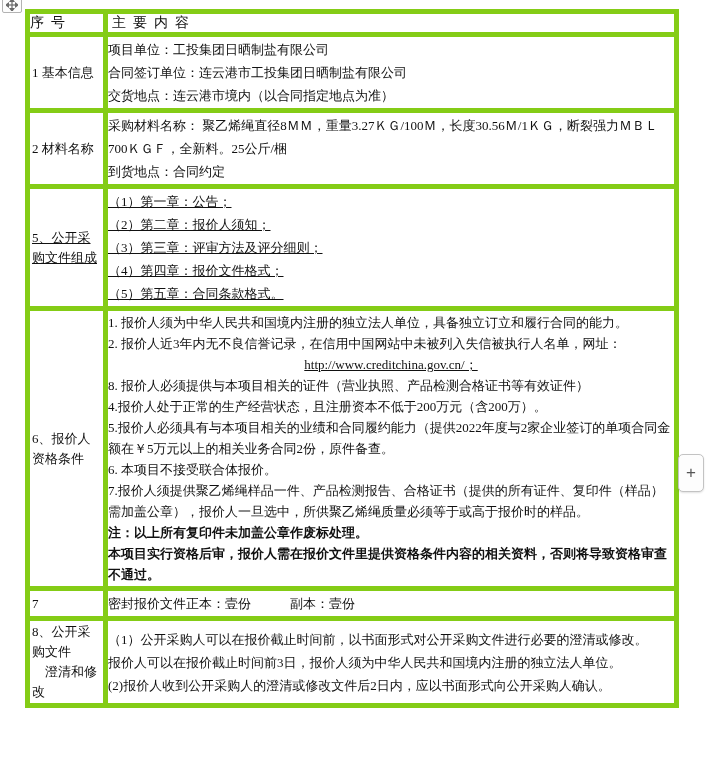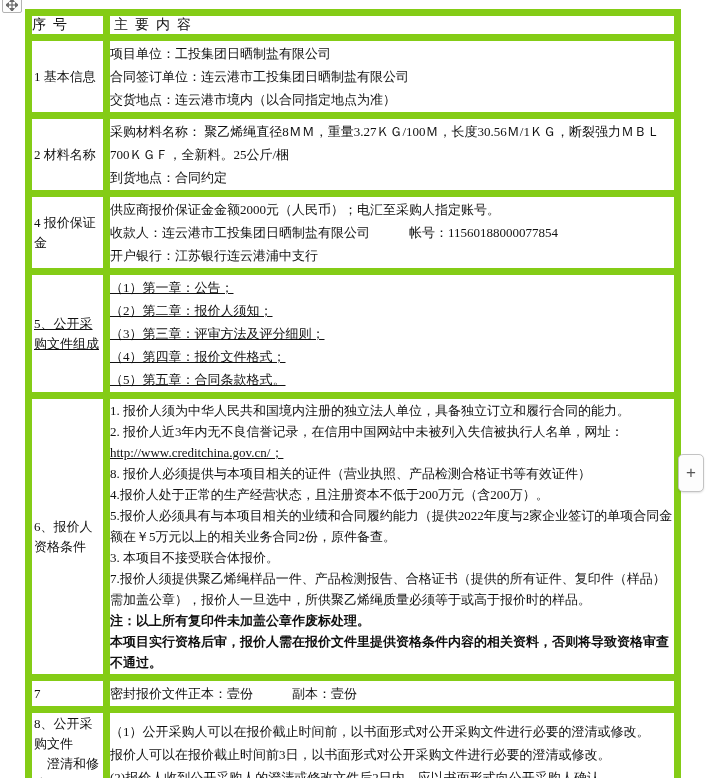--- a/index.html
+++ b/index.html
@@ -19,21 +19,21 @@
   }
   .move-handle svg { display:block; margin-bottom:1px; }
 
   
   table.doc {
     position:absolute; left:25px; top:9px; width:649px;
     border-collapse:collapse; table-layout:fixed;
     border:2px solid #000;
   }
   table.doc td, table.doc th {
-    border:7px solid #84cc16;
+    border:5px solid #84cc16;
     vertical-align:middle;
     font-weight:normal;
     font-size:13px;
     text-align:left;
     overflow:hidden;
   }
   col.c1 { width:78px; }
   col.c2 { width:571px; }
 
   th.hdr1 { height:22px; text-align:center; }
@@ -50,21 +50,21 @@
   tr.r2 td { height:69px; }
   tr.r3 td { height:37px; }
   tr.r4 td { height:73px; }
   tr.r5 td { height:111px;text-decoration:underline; }
   tr.r6 td { height:270px; }
   tr.r6 .line { line-height:21px; }
   tr.r7 td { height:24px; }
   tr.r8 td { height:80px; vertical-align:middle; }
 
   .bold { font-weight:bold; }
-  .link { text-decoration:underline; }
+  .link { text-decoration:underline;text-align:center; }
 
   
   .plus-btn {
     position:absolute; left:678px; top:454px; width:26px; height:38px;
     background:#fdfdfd; border:1px solid #c3c3c3; border-radius:5px;
     box-shadow:0 1px 2px rgba(0,0,0,.12);
     display:flex; align-items:center; justify-content:center;
     font-family:"Liberation Sans","DejaVu Sans",sans-serif;
     font-size:17px; color:#555; cursor:pointer;
   }
@@ -113,30 +113,20 @@
       <td class="lblcell">
         <div class="lbl">2 材料名称</div>
       </td>
       <td class="ctcell">
         <div class="line">采购材料名称： 聚乙烯绳直径8ＭＭ，重量3.27ＫＧ/100Ｍ，长度30.56Ｍ/1ＫＧ，断裂强力ＭＢＬ700ＫＧＦ，全新料。25公斤/梱</div>
         <div class="line">到货地点：合同约定</div>
       </td>
     </tr>
 
 
-    <tr class="r4">
-      <td class="lblcell">
-        <div class="lbl">4 报价保证金</div>
-      </td>
-      <td class="ctcell">
-        <div class="line">供应商报价保证金金额2000元（人民币）；电汇至采购人指定账号。</div>
-        <div class="line">收款人：连云港市工投集团日晒制盐有限公司　　　帐号：11560188000077854</div>
-        <div class="line">开户银行：江苏银行连云港浦中支行</div>
-      </td>
-    </tr>
 
     <tr class="r5">
       <td class="lblcell">
         <div class="lbl">5、公开采购文件组成</div>
       </td>
       <td class="ctcell">
         <div class="line">（1）第一章：公告；</div>
         <div class="line">（2）第二章：报价人须知；</div>
         <div class="line">（3）第三章：评审方法及评分细则；</div>
         <div class="line">（4）第四章：报价文件格式；</div>
@@ -148,21 +138,21 @@
       <td class="lblcell">
         <div class="lbl">6、报价人资格条件</div>
       </td>
       <td class="ctcell">
         <div class="line">1. 报价人须为中华人民共和国境内注册的独立法人单位，具备独立订立和履行合同的能力。</div>
         <div class="line">2. 报价人近3年内无不良信誉记录，在信用中国网站中未被列入失信被执行人名单，网址：</div>
         <div class="line link">http://www.creditchina.gov.cn/；</div>
         <div class="line">8. 报价人必须提供与本项目相关的证件（营业执照、产品检测合格证书等有效证件）</div>
         <div class="line">4.报价人处于正常的生产经营状态，且注册资本不低于200万元（含200万）。</div>
         <div class="line">5.报价人必须具有与本项目相关的业绩和合同履约能力（提供2022年度与2家企业签订的单项合同金额在￥5万元以上的相关业务合同2份，原件备查。</div>
-        <div class="line">3. 本项目不接受联合体报价。</div>
+        <div class="line">6. 本项目不接受联合体报价。</div>
         <div class="line">7.报价人须提供聚乙烯绳样品一件、产品检测报告、合格证书（提供的所有证件、复印件（样品）需加盖公章），报价人一旦选中，所供聚乙烯绳质量必须等于或高于报价时的样品。</div>
         <div class="line bold">注：以上所有复印件未加盖公章作废标处理。</div>
         <div class="line bold">本项目实行资格后审，报价人需在报价文件里提供资格条件内容的相关资料，否则将导致资格审查不通过。</div>
       </td>
     </tr>
 
     <tr class="r7">
       <td class="lblcell">
         <div class="lbl">7</div>
       </td>
@@ -171,21 +161,21 @@
       </td>
     </tr>
 
     <tr class="r8">
       <td class="lblcell">
         <div class="lbl">8、公开采购文件</div>
         <div class="lbl">　澄清和修改</div>
       </td>
       <td class="ctcell">
         <div class="line">（1）公开采购人可以在报价截止时间前，以书面形式对公开采购文件进行必要的澄清或修改。</div>
-        <div class="line">报价人可以在报价截止时间前3日，以书面形式对公开采购文件进行必要的澄清或修改。</div>
+        <div class="line">报价人可以在报价截止时间前3日，报价人须为中华人民共和国境内注册的独立法人单位。</div>
         <div class="line">(2)报价人收到公开采购人的澄清或修改文件后2日内，应以书面形式向公开采购人确认。</div>
       </td>
     </tr>
   </tbody>
     </table>
 
   <div class="plus-btn">
     <span>+</span>
   </div>
 

